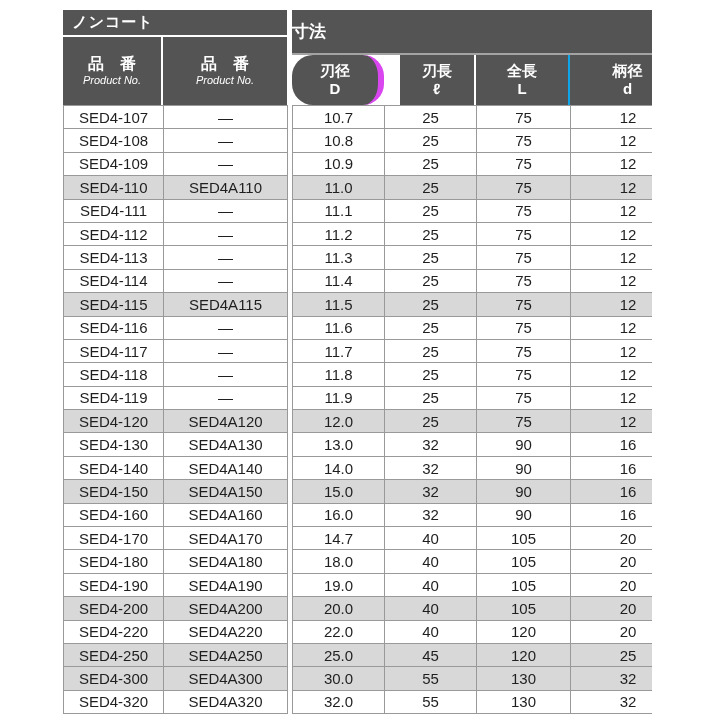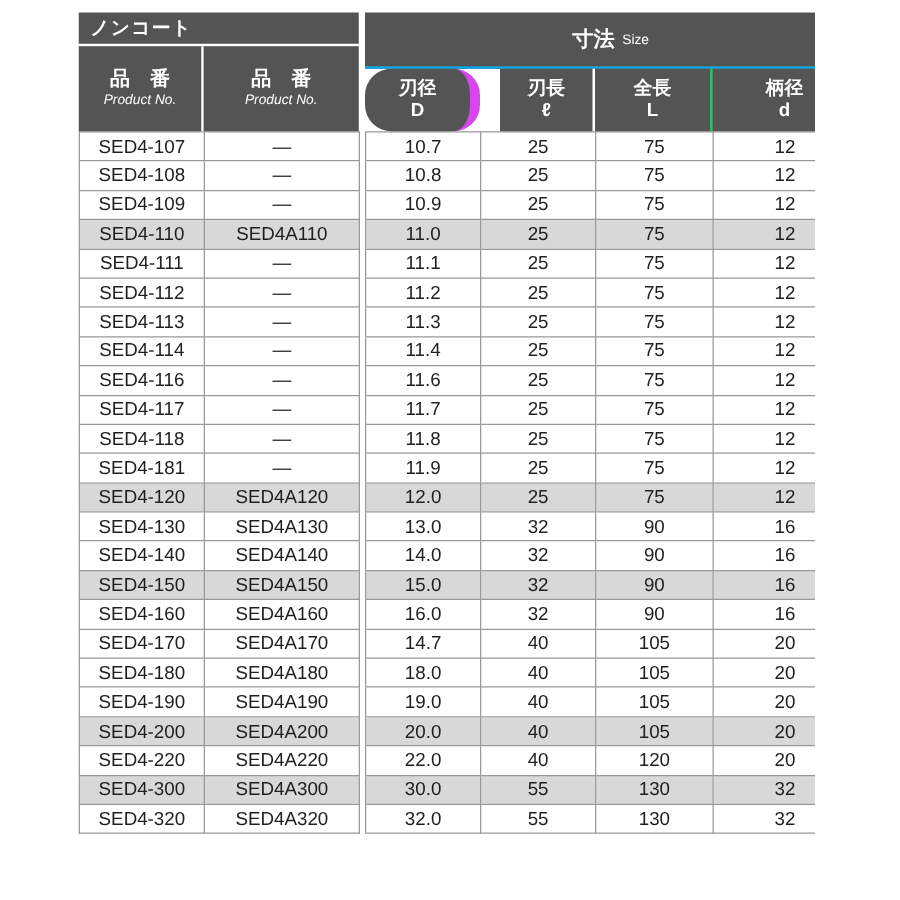--- a/index.html
+++ b/index.html
@@ -32,27 +32,27 @@
   .coat-bar .coat-lbl {
     flex: 0 0 100px;
     font-size: 15px; font-weight: bold; letter-spacing: 1px;
     display: flex; align-items: center; justify-content: center;
   }
   .coat-bar .coat-lbl.ok { flex: 1 1 auto; margin-top: 48px; }
   .pn1 { grid-area: 2 / 1 / 4 / 2; border-right: 2px solid #ffffff; flex-direction: column; }
   .pn2 { grid-area: 2 / 2 / 4 / 3; flex-direction: column; }
   .pn-kanji { font-size: 16px; font-weight: bold; line-height: 1.2; }
   .pn-en { font-size: 11px; line-height: 1.4; font-style: italic; }
-  .size-cell { grid-area: 1 / 4 / 3 / 8; border-bottom: 2px solid #0ea5e9; gap: 6px; }
+  .size-cell { grid-area: 1 / 4 / 3 / 8; border-bottom: 2px solid #a3a3a3; gap: 6px; justify-content: space-between; }
   .size-kanji { font-size: 17px; font-weight: bold; }
   .size-en { font-size: 11px; }
   .sub { flex-direction: column; line-height: 1.2; font-size: 15px; font-weight: bold; }
-  .sub-1 { grid-area: 3 / 4 / 4 / 5; border-right: 8px solid #d946ef; border-radius: 21px; }
+  .sub-1 { grid-area: 3 / 4 / 4 / 5; border-right: 6px solid #d946ef; border-radius: 21px; }
   .sub-2 { grid-area: 3 / 5 / 4 / 6; border-right: 2px solid #ffffff; margin-left: 16px; }
-  .sub-3 { grid-area: 3 / 6 / 4 / 7; border-right: 2px solid #22c55e; }
+  .sub-3 { grid-area: 3 / 6 / 4 / 7; border-right: 2px solid #0ea5e9; }
   .sub-4 { grid-area: 3 / 7 / 4 / 8; }
 
   
   table.body {
     border-collapse: collapse;
     table-layout: fixed;
     width: 622px;
   }
   table.body td {
     border: 1px solid var(--line-color, #999999);
@@ -194,20 +194,29 @@
           </tr>
           <tr>
             <td>SED4-114</td>
             <td>—</td>
             <td class="sp"></td>
             <td>11.4</td>
             <td>25</td>
             <td>75</td>
             <td>12</td>
           </tr>
+          <tr class="hl">
+            <td>SED4-115</td>
+            <td>SED4A115</td>
+            <td class="sp"></td>
+            <td>11.5</td>
+            <td>25</td>
+            <td>75</td>
+            <td>12</td>
+          </tr>
           <tr>
             <td>SED4-116</td>
             <td>—</td>
             <td class="sp"></td>
             <td>11.6</td>
             <td>25</td>
             <td>75</td>
             <td>12</td>
           </tr>
           <tr>
@@ -222,21 +231,21 @@
           <tr>
             <td>SED4-118</td>
             <td>—</td>
             <td class="sp"></td>
             <td>11.8</td>
             <td>25</td>
             <td>75</td>
             <td>12</td>
           </tr>
           <tr>
-            <td>SED4-181</td>
+            <td>SED4-119</td>
             <td>—</td>
             <td class="sp"></td>
             <td>11.9</td>
             <td>25</td>
             <td>75</td>
             <td>12</td>
           </tr>
           <tr class="hl">
             <td>SED4-120</td>
             <td>SED4A120</td>
@@ -319,20 +328,29 @@
             <td>20</td>
           </tr>
           <tr>
             <td>SED4-220</td>
             <td>SED4A220</td>
             <td class="sp"></td>
             <td>22.0</td>
             <td>40</td>
             <td>120</td>
             <td>20</td>
+          </tr>
+          <tr class="hl">
+            <td>SED4-250</td>
+            <td>SED4A250</td>
+            <td class="sp"></td>
+            <td>25.0</td>
+            <td>45</td>
+            <td>120</td>
+            <td>25</td>
           </tr>
           <tr class="hl">
             <td>SED4-300</td>
             <td>SED4A300</td>
             <td class="sp"></td>
             <td>30.0</td>
             <td>55</td>
             <td>130</td>
             <td>32</td>
           </tr>

